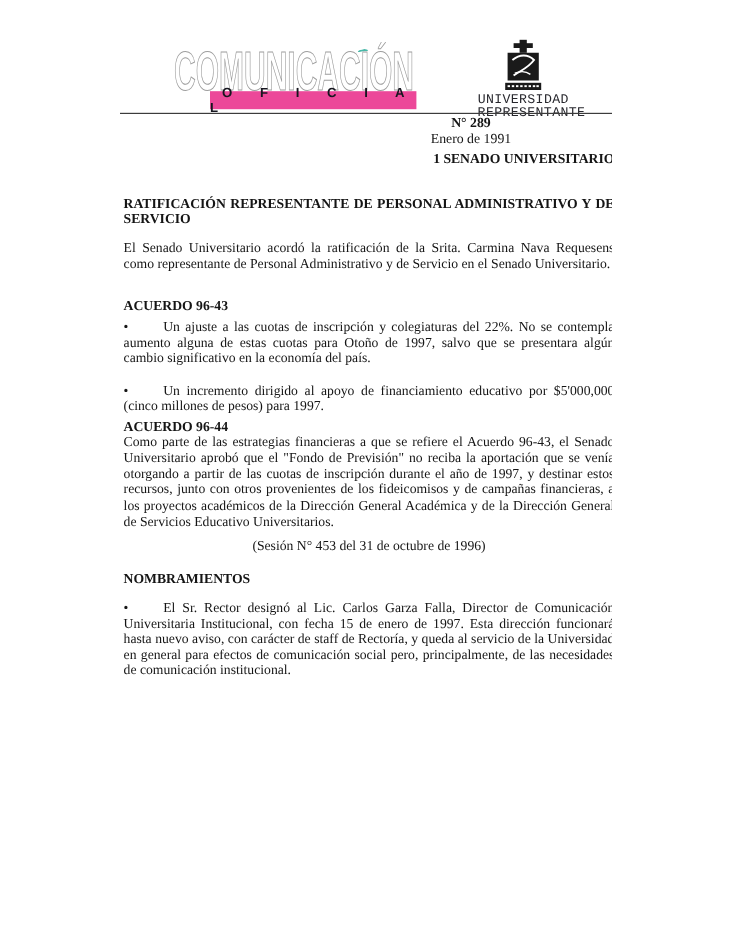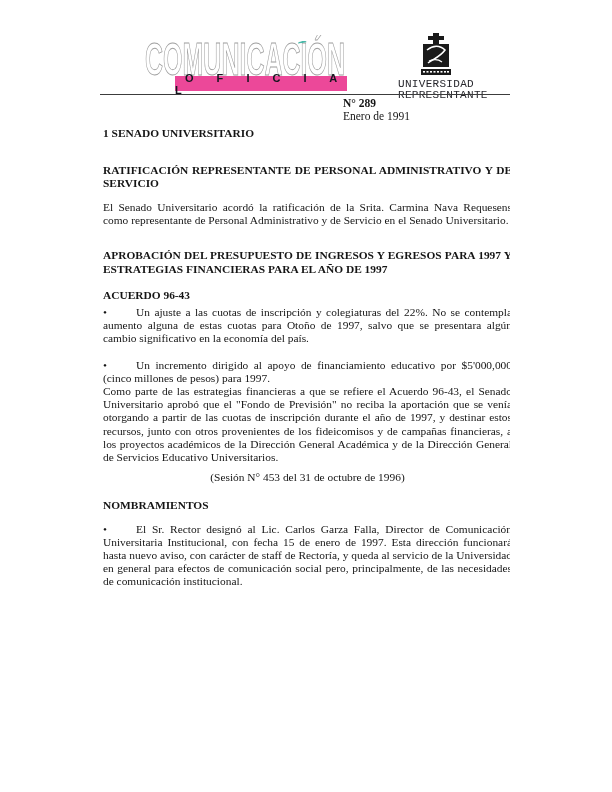--- a/index.html
+++ b/index.html
@@ -53,35 +53,35 @@
     font-size: 11px;
     line-height: 9.5px;
     letter-spacing: 0.3px;
     color: #26262c;
     margin-top: 1px;
     white-space: nowrap;
   }
 
   
   .header-rule { position: absolute; left: 100px; top: 94px; width: 412px; border-top: 1.4px solid #3c3c3c; }
-  .issue { position: absolute; right: 100px; top: 97px; text-align: left; font-size: 11.5px; line-height: 12.5px; }
+  .issue { position: absolute; right: 84px; top: 97px; text-align: center; font-size: 11.5px; line-height: 12.5px; }
   .issue-number { font-weight: bold; }
 
   
   .doc-body {
     position: absolute;
     left: 103px; top: 127px;
     width: 409px;
     font-size: 11.4px;
     line-height: 13.1px;
     text-align: justify;
   }
   .center { text-align: center; }
   .bold { font-weight: normal; }
-  .section-title { text-align: left; font-weight: bold; }
+  .section-title { text-align: right; font-weight: bold; }
   .heading { font-weight: bold; }
   .mb-24 { margin-bottom: 24px; }
   .mb-11 { margin-bottom: 11px; }
   .mb-22 { margin-bottom: 22px; }
   .mt-13 { margin-top: 13px; }
   .mt-12 { margin-top: 4px; }
   .mt-14 { margin-top: 14px; }
   .mt-11 { margin-top: 11px; }
   .mt-7  { margin-top: 7px; }
   .mt-42 { margin-top: 42px; }
@@ -132,28 +132,28 @@
     <div class="issue-date">Enero de 1991</div>
   </div>
 
   <div class="doc-body">
 
     <p class="section-title mb-24">1 SENADO UNIVERSITARIO</p>
 
     <p class="heading mb-11">RATIFICACIÓN REPRESENTANTE DE PERSONAL ADMINISTRATIVO Y DE SERVICIO</p>
     <p class="mb-22">El Senado Universitario acordó la ratificación de la Srita. Carmina Nava Requesens como representante de Personal Administrativo y de Servicio en el Senado Universitario.</p>
 
-    <p class="heading mt-13">APROBACIÓN DEL PRESUPUESTO DE INGRESOS Y EGRESOS PARA 1997 Y ESTRATEGIAS FINANCIERAS PARA EL AÑO DE 1997</p>
 
     <p class="heading mt-13">ACUERDO 96-43</p>
 
     <p class="mt-12"><span>•</span><span class="bullet-tab"></span><span>Un ajuste a las cuotas de inscripción y colegiaturas del 22%.  No se contempla aumento alguna de estas cuotas para Otoño de 1997, salvo que se presentara algún cambio significativo en la economía del país.</span></p>
 
     <p class="mt-14"><span>•</span><span class="bullet-tab"></span><span>Un incremento dirigido al apoyo de financiamiento educativo por $5'000,000 (cinco millones de pesos) para 1997.</span></p>
 
+    <p class="heading mt-12">ACUERDO 96-44</p>
     <p>Como parte de las estrategias financieras a que se refiere el Acuerdo 96-43, el Senado Universitario aprobó que el "Fondo de Previsión" no reciba la aportación que se venía otorgando a partir de las cuotas de inscripción durante el año de 1997, y destinar estos recursos, junto con otros provenientes de los fideicomisos y de campañas financieras, a los proyectos académicos de la Dirección General Académica y de la Dirección General de Servicios Educativo Universitarios.</p>
 
     <p class="center bold mt-7">(Sesión N° 453 del 31 de octubre de 1996)</p>
 
 
     <p class="heading mt-15">NOMBRAMIENTOS</p>
 
     <p class="mt-11"><span>•</span><span class="bullet-tab"></span><span>El Sr. Rector designó al Lic. Carlos Garza Falla, Director de Comunicación Universitaria Institucional, con fecha 15 de enero de 1997. Esta dirección funcionará hasta nuevo aviso, con carácter de staff de Rectoría, y queda al servicio de la Universidad en general para efectos de comunicación social pero, principalmente, de las necesidades de comunicación institucional.</span></p>
 
   </div>

